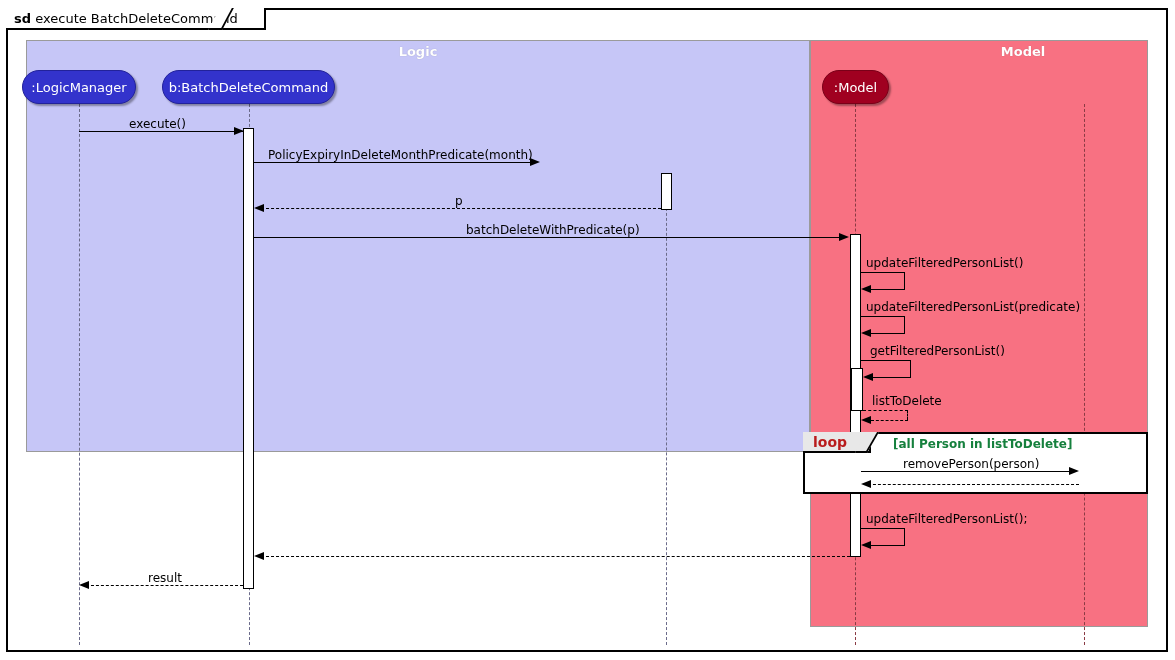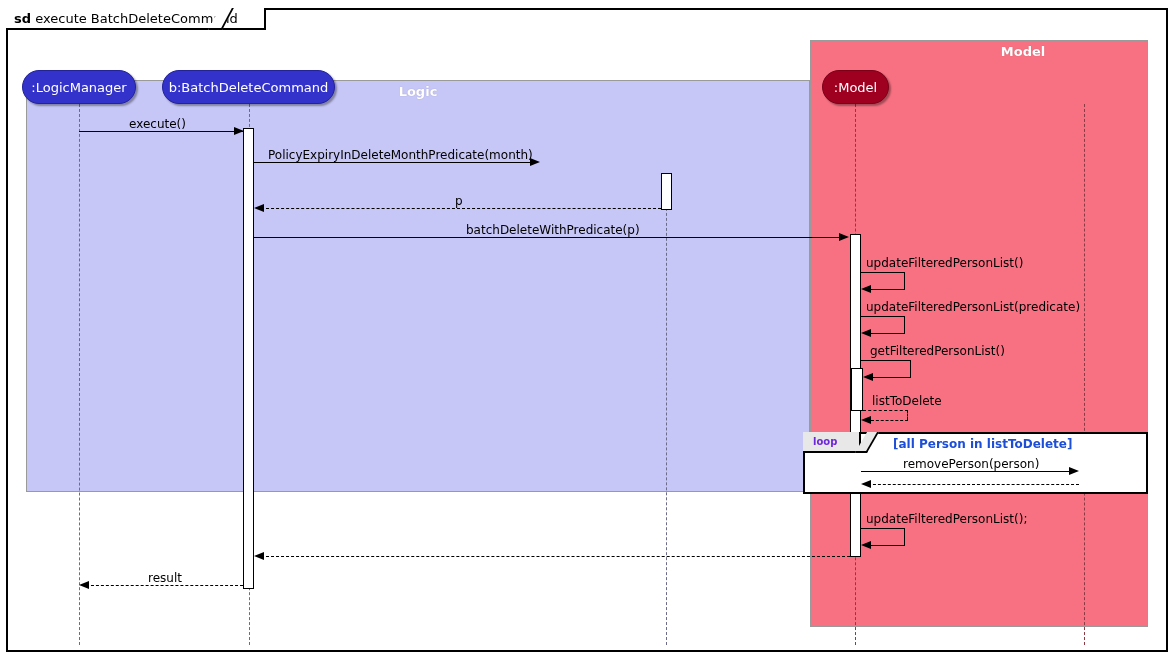--- a/index.html
+++ b/index.html
@@ -52,39 +52,39 @@
 
   
   .self-top{position:absolute;height:0;border-top:1px solid #000;}
   .self-right{position:absolute;width:0;border-left:1px solid #000;}
   .self-bot{position:absolute;height:0;border-top:1px solid #000;}
 
   
   .frag{position:absolute;box-sizing:border-box;border:2px solid #000;background:#ffffff;}
   .frag-tab{position:absolute;box-sizing:border-box;background:#e8e8e8;
             border-right:2px solid #000;border-bottom:2px solid #000;
-            font-size:10px;font-weight:bold;color:#6d28d9;
+            font-size:14px;font-weight:bold;color:#b91c1c;
             padding:1px 22px 1px 10px;line-height:18px;white-space:nowrap;}
   .frag-tab-notch{position:absolute;background:#e8e8e8;border-bottom:2px solid #000;
                   border-right:2px solid #000;box-sizing:border-box;transform:skewX(-30deg);}
-  .frag-guard{position:absolute;font-size:12px;font-weight:bold;color:#1d4ed8;white-space:nowrap;}
+  .frag-guard{position:absolute;font-size:12px;font-weight:bold;color:#15803d;white-space:nowrap;}
 </style>
 </head>
 <body>
 
 <div id="canvas">
 
   <div class="sd-frame"></div>
   <div class="sd-title">
     <span class="kw">sd</span>
     <span>execute BatchDeleteCommand</span>
   </div>
   <div class="sd-title-notch" style="left:214px;"></div>
 
-  <div class="panel panel-logic" style="left:26px;top:40px;width:784px;height:412px;margin-top:40px;">
+  <div class="panel panel-logic" style="left:26px;top:40px;width:784px;height:412px;">
     <div class="panel-title">Logic</div>
   </div>
   <div class="panel panel-model" style="left:810px;top:40px;width:338px;height:587px;">
     <div class="panel-title">Model</div>
   </div>
 
   <div class="lifeline" style="left:79px;top:104px;height:541px;"></div>
   <div class="lifeline" style="left:248.5px;top:104px;height:541px;"></div>
   <div class="lifeline" style="left:666px;top:173px;height:472px;"></div>
   <div class="lifeline red" style="left:855px;top:104px;height:541px;"></div>

